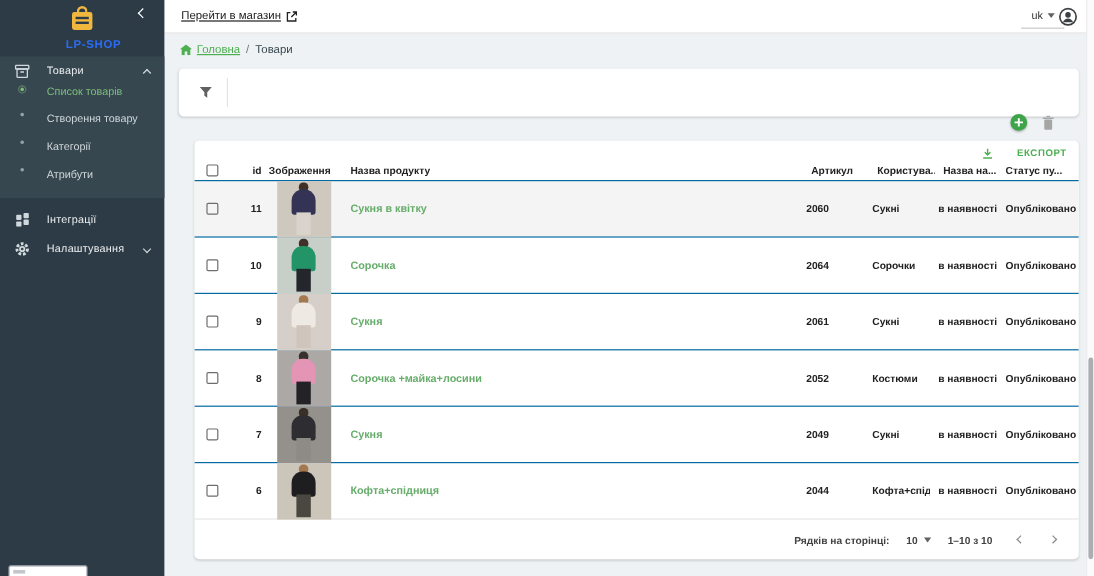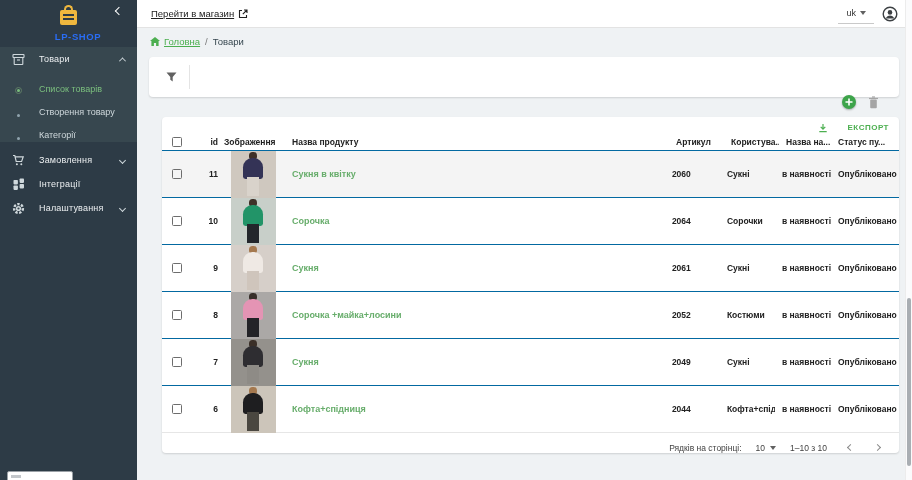--- a/index.html
+++ b/index.html
@@ -25,41 +25,41 @@
     border:2px solid #efb73e; border-bottom:none; border-radius:5px 5px 0 0; }
   .logo-bag .bag-line1 { position:absolute; left:3px; top:9px; width:11px; height:2px; background:#2d3b46; }
   .logo-bag .bag-line2 { position:absolute; left:3px; top:13px; width:11px; height:2px; background:#2d3b46; }
   .logo-text { margin-top:2px; font-size:9.5px; font-weight:bold; letter-spacing:0.6px; color:#2a6df5;margin-left:19px; }
 
   .menu-group { background:#37474f; padding-bottom:2px; }
   .menu-item { display:flex; align-items:center; height:24px; padding:0 12px; cursor:pointer; font-size:9px; }
   .menu-item .mi-icon { width:13px; height:13px; margin-right:14px; display:flex; align-items:center; justify-content:center; flex:0 0 13px; }
   .menu-item .mi-label { flex:1; color:#eceff1; letter-spacing:0.2px; }
   .menu-item .mi-chev { margin-left:auto; }
-  .sub-item { display:flex; align-items:flex-end; height:23px; padding:0 12px 0 14px; cursor:pointer; font-size:9px; color:#cfd8dc; }
+  .sub-item { display:flex; align-items:flex-start; height:23px; padding:0 12px 0 14px; cursor:pointer; font-size:9px; color:#cfd8dc; }
   .sub-item .bullet { width:9px; margin-right:16px; display:flex; align-items:center; justify-content:center; flex:0 0 9px; }
   .dot { width:3px; height:3px; border-radius:50%; background:#90a4ae; }
   .ring-dot { width:7px; height:7px; border-radius:50%; border:1px solid #5f7d66; background:#7bbf7e; background-clip:content-box; padding:1px; }
   .sub-item.active { color:#7bbf7e; }
   .section-items { padding-top:6px; }
   .chev { display:inline-block; width:5px; height:5px; border-right:1.4px solid #cfd8dc; border-bottom:1.4px solid #cfd8dc; }
   .chev.up { transform:rotate(-135deg) translate(-1px,-1px); }
   .chev.down { transform:rotate(45deg); }
   .chev.left { transform:rotate(135deg); border-color:#ffffff; width:6px; height:6px; border-width:1.8px; }
 
   .link-preview { position:absolute; left:7px; bottom:-2px; width:66px; height:11px;
     background:#ffffff; border:1px solid #9aa0a6; border-radius:2px; z-index:9; }
   .link-preview .lp-mark { position:absolute; left:3px; top:3px; width:10px; height:3px; background:#c3c7cb; }
 
   
   .main { position:absolute; left:137px; top:0; right:0; bottom:0; background:#eff2f4; }
   .topbar { height:28px; background:#ffffff; border-bottom:1px solid #e3e3e3;
     display:flex; padding:0 14px; position:relative; }
   .store-link { font-size:9.5px; color:#212121; text-decoration:underline; display:flex; align-items:center; gap:4px; cursor:pointer; }
-  .topbar-right { margin-left:auto; display:flex; align-items:center; gap:16px; }
+  .topbar-right { margin-left:auto; display:flex; align-items:center; gap:3px; }
   .lang-select { position:relative; display:flex; align-items:center; gap:4px; font-size:9px; color:#333; cursor:pointer; padding-bottom:2px; }
   .lang-select .caret { width:0; height:0; border-left:3.5px solid transparent; border-right:3.5px solid transparent; border-top:4px solid #616161; }
   .lang-underline { position:absolute; left:-8px; right:-8px; bottom:-4px; height:1px; background:#c9c9c9; }
   .avatar { width:16px; height:16px; cursor:pointer; }
 
   .breadcrumbs { height:26px; display:flex; align-items:center; gap:5px; padding:0 13px; font-size:9.5px; }
   .bc-home { display:flex; align-items:center; gap:4px; color:#4caf50; text-decoration:underline; cursor:pointer;justify-content:flex-end; }
   .bc-sep { color:#757575; }
   .bc-current { color:#37474f; }
 
@@ -95,22 +95,22 @@
 
   .name-link { color:#67ad6b; text-decoration:none; font-size:9px; }
   .cb { width:10px; height:10px; border:1.4px solid #6d6d6d; border-radius:1.5px; background:transparent; cursor:pointer; }
 
   .thumb { position:relative; width:45px; height:47px; overflow:hidden; background:var(--tbg,#ccc); }
   .thumb .fig-garment { position:absolute; left:27%; top:17%; width:46%; height:44%;
     background:var(--tgar,#555); border-radius:45% 45% 12% 12%; }
   .thumb .fig-lower { position:absolute; left:36%; top:57%; width:28%; height:40%; background:var(--tlow,#888); }
   .thumb .fig-head { position:absolute; left:42%; top:4%; width:16%; height:16%; border-radius:50%; background:var(--thead,#443428); }
 
-  .pagination-row { height:21px; border-top:1px solid #e6e6e6; display:flex; align-items:flex-end;
-    justify-content:flex-end; gap:14px; padding-right:18px; font-size:8.5px; color:#424242; }
+  .pagination-row { height:34px; border-top:1px solid #e6e6e6; display:flex; align-items:center;
+    justify-content:flex-end; gap:14px; padding-right:18px; font-size:8.5px; color:#424242;font-weight:bold; }
   .per-page { display:flex; align-items:center; gap:5px; cursor:pointer; }
   .per-page .caret { width:0; height:0; border-left:3.5px solid transparent; border-right:3.5px solid transparent; border-top:4px solid #616161; }
   .pg-chev { width:7px; height:12px; display:flex; align-items:center; justify-content:center; cursor:pointer; margin-left:6px; }
   .pg-chev .chev { border-color:#8a8a8a; }
 
   
   .scrollbar { position:absolute; right:0; top:0; width:7px; height:480px; background:#fbfbfc; border-left:1px solid #ececec; z-index:10; }
   .scrollbar .thumb-bar { position:absolute; left:1px; right:1px; top:62%; height:35%; background:#a9aeb3; border-radius:2px; }
 </style>
 </head>
@@ -155,34 +155,29 @@
             <span class="dot"></span>
           </span>
         <span>Створення товару</span>
       </div>
       <div class="sub-item">
         <span class="bullet">
             <span class="dot"></span>
           </span>
         <span>Категорії</span>
       </div>
+      <div class="sub-item">
+        <span class="bullet">
+            <span class="dot"></span>
+          </span>
+        <span>Атрибути</span>
+      </div>
     </div>
 
     <div class="section-items">
-      <div class="menu-item">
-        <span class="mi-icon">
-          <svg width="13" height="13" viewBox="0 0 13 13" fill="none" stroke="#cfd8dc" stroke-width="1.2">
-            <path d="M1 1.5h1.8l1.4 6h5.4l1.6-4.6H3.4"></path>
-            <circle cx="4.9" cy="10.3" r="1" fill="#cfd8dc" stroke="none"></circle>
-            <circle cx="9.3" cy="10.3" r="1" fill="#cfd8dc" stroke="none"></circle>
-          </svg>
-        </span>
-        <span class="mi-label">Замовлення</span>
-        <span class="mi-chev chev down"></span>
-      </div>
       <div class="menu-item">
         <span class="mi-icon">
           <svg width="12" height="12" viewBox="0 0 12 12" fill="#cfd8dc">
             <rect x="0.5" y="2" width="4.4" height="4.4" rx="0.8"></rect>
             <rect x="6.6" y="0.5" width="4.4" height="4.4" rx="0.8"></rect>
             <rect x="0.5" y="7.5" width="4.4" height="4.4" rx="0.8"></rect>
             <rect x="6.6" y="6" width="4.4" height="4.4" rx="0.8"></rect>
           </svg>
         </span>
         <span class="mi-label">Інтеграції</span>

